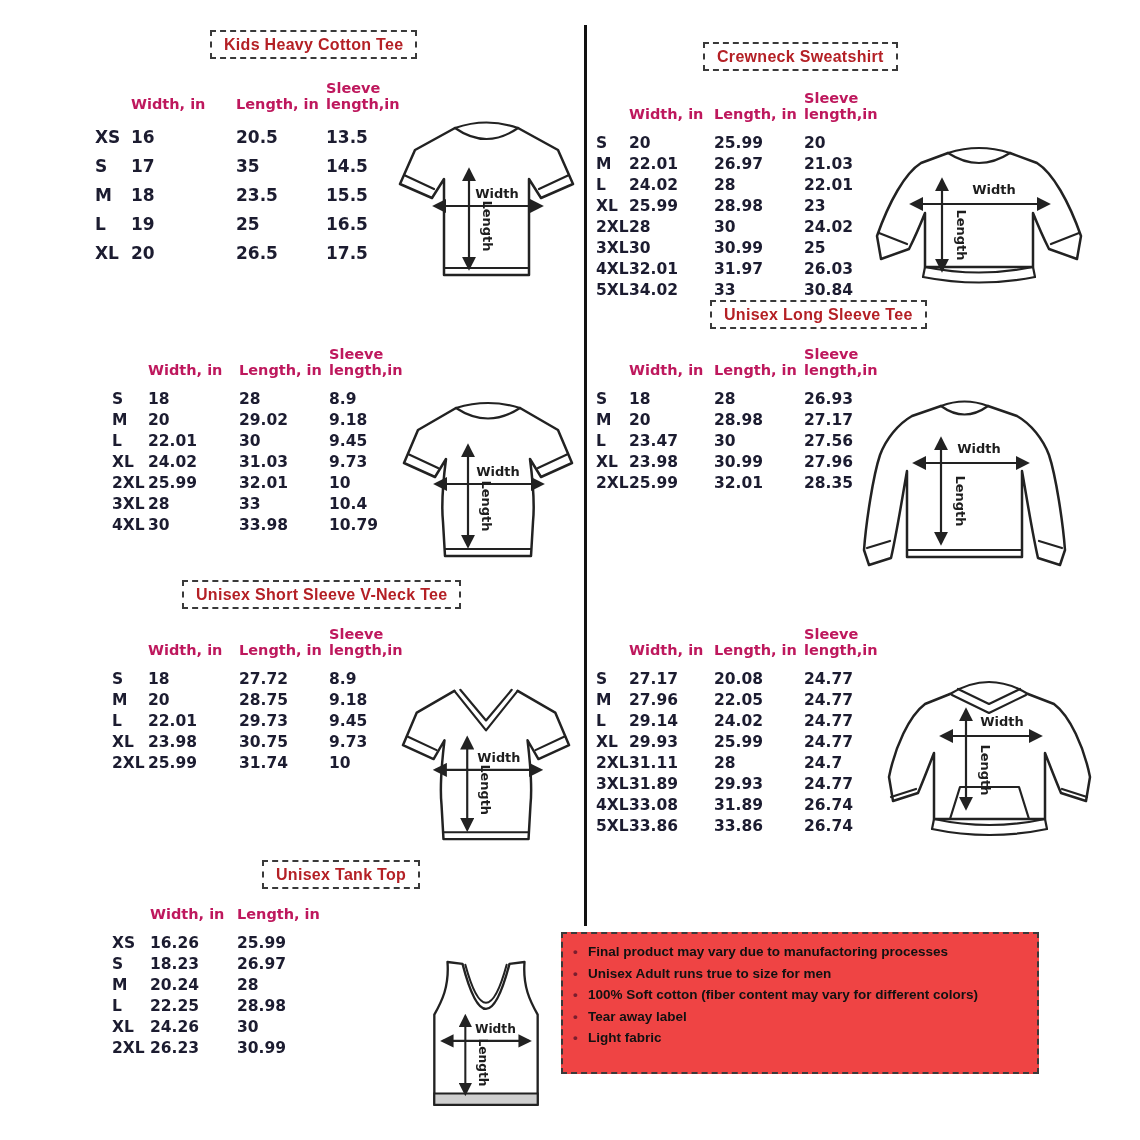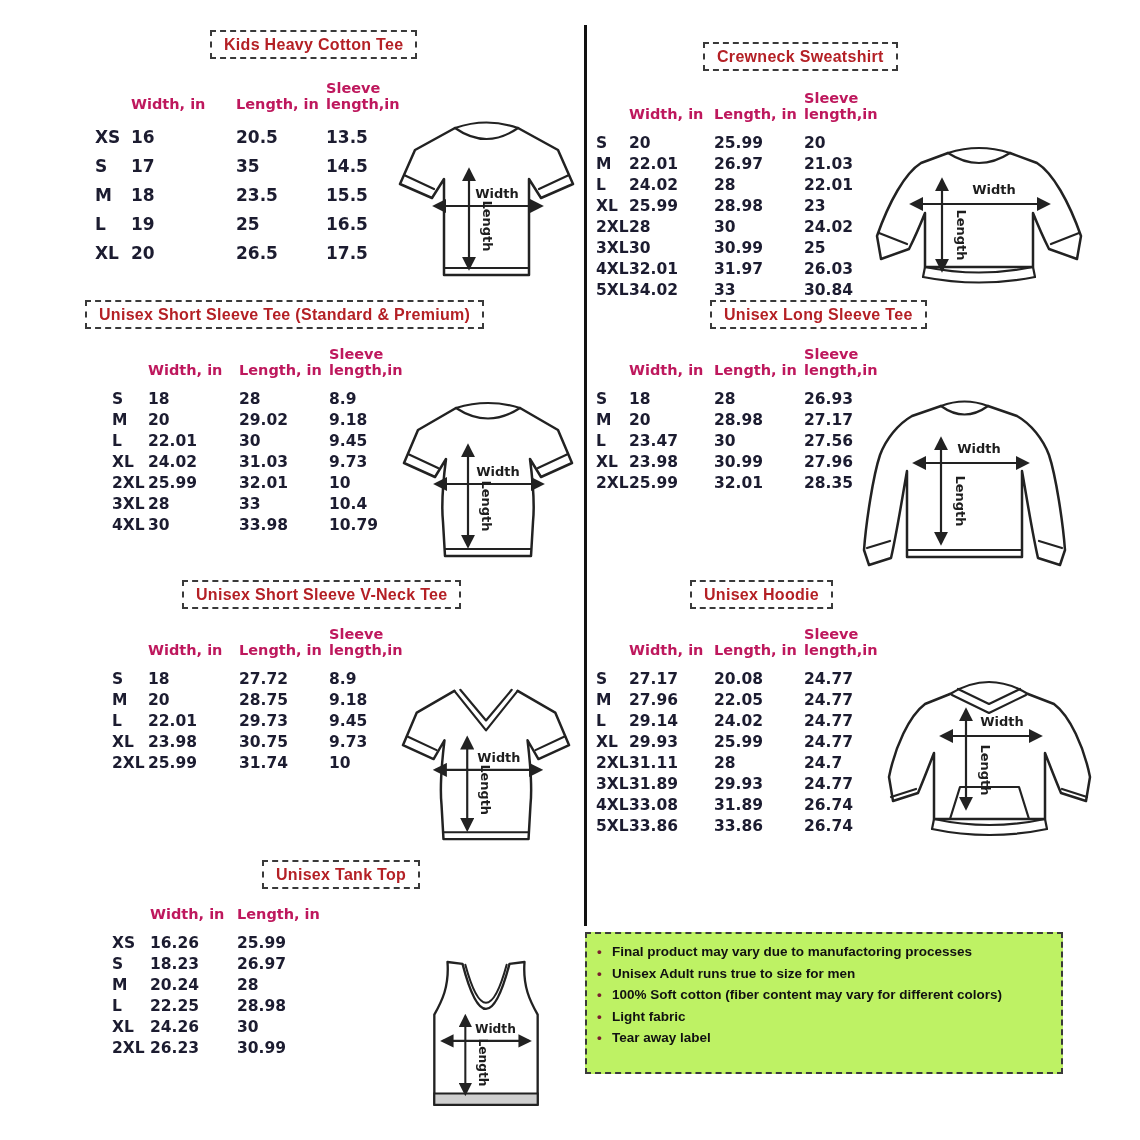--- a/index.html
+++ b/index.html
@@ -13,22 +13,22 @@
   .tbl{position:absolute;border-collapse:collapse;color:#1c1c30;font-weight:bold;table-layout:fixed;}
   .tbl th{color:#be185d;font-size:14.5px;text-align:left;vertical-align:bottom;
           padding:0 0 11px 0;line-height:16px;font-weight:bold;}
   .tbl td{font-size:15.5px;line-height:21px;padding:0;}
   .tbl-kids td{font-size:17px;line-height:29px;}
   .garment{position:absolute;}
   .g{fill:#fff;stroke:#222;stroke-width:2.5;stroke-linejoin:round;stroke-linecap:round;}
   .d{fill:none;stroke:#222;stroke-width:2.2;stroke-linejoin:round;stroke-linecap:round;}
   .ar{fill:none;stroke:#222;stroke-width:2.2;}
   .lb{font-family:"DejaVu Sans",sans-serif;font-weight:bold;font-size:13px;fill:#1e1e1e;}
-  .notes{position:absolute;left:585px;top:932px;width:454px;height:124px;
-         border:2px dashed #3a3a3a;padding:7px 10px;background:#bef264;}
+  .notes{position:absolute;left:561px;top:932px;width:454px;height:124px;
+         border:2px dashed #3a3a3a;padding:7px 10px;background:#ef4444;}
   .notes ul{margin:0;padding:0;list-style:none;}
   .notes li{font-family:"Liberation Sans",sans-serif;font-weight:bold;font-size:13.5px;
             line-height:21.5px;color:#111;padding-left:15px;position:relative;white-space:nowrap;}
   .notes li::before{content:"\2022";position:absolute;left:0;color:#7a1e2e;}
 </style>
 </head>
 <body>
 
 <div class="page">
   <div class="divider"></div>
@@ -189,23 +189,20 @@
       <path class="d" d="M59,137 Q115,148 171,137"></path>
       <path class="d" d="M61,127 L59,137 M169,127 L171,137"></path>
       <line class="ar" x1="78" y1="40" x2="78" y2="130" marker-start="url(#a2)" marker-end="url(#a2)"></line>
       <line class="ar" x1="48" y1="64" x2="184" y2="64" marker-start="url(#a2)" marker-end="url(#a2)"></line>
       <text class="lb" x="130" y="54" text-anchor="middle">Width</text>
       <text class="lb" x="93" y="95" text-anchor="middle" transform="rotate(90 93 95)">Length</text>
     </svg>
   </section>
 
   <section class="sec" style="left:0;top:298px;width:584px;height:268px;">
-    <div class="title-box" style="left:85px;top:2px;">
-      <span>Unisex Short Sleeve Tee (Standard &amp; Premium)</span>
-    </div>
     <table class="tbl" style="left:112px;top:48px;">
       <colgroup>
           <col style="width:36px">
           <col style="width:91px">
           <col style="width:90px">
           <col style="width:86px">
         </colgroup>
       <thead>
           <tr>
         <th></th>
@@ -414,23 +411,20 @@
       <path class="d" d="M9,66 L39,80"></path>
       <path class="d" d="M169,66 L139,80"></path>
       <line class="ar" x1="70" y1="68" x2="70" y2="160" marker-start="url(#a5)" marker-end="url(#a5)"></line>
       <line class="ar" x1="38" y1="100" x2="144" y2="100" marker-start="url(#a5)" marker-end="url(#a5)"></line>
       <text class="lb" x="102" y="92" text-anchor="middle">Width</text>
       <text class="lb" x="84" y="120" text-anchor="middle" transform="rotate(90 84 120)">Length</text>
     </svg>
   </section>
 
   <section class="sec" style="left:585px;top:578px;width:555px;height:280px;">
-    <div class="title-box" style="left:105px;top:2px;">
-      <span>Unisex Hoodie</span>
-    </div>
     <table class="tbl" style="left:11px;top:48px;">
       <colgroup>
           <col style="width:33px">
           <col style="width:85px">
           <col style="width:90px">
           <col style="width:86px">
         </colgroup>
       <thead>
           <tr>
         <th></th>
@@ -577,17 +571,17 @@
       <text class="lb" x="76" y="84" text-anchor="middle">Width</text>
       <text class="lb" x="59" y="115" text-anchor="middle" transform="rotate(90 59 115)">Length</text>
     </svg>
   </section>
 
   <div class="notes">
     <ul>
         <li>Final product may vary due to manufactoring processes</li>
         <li>Unisex Adult runs true to size for men</li>
         <li>100% Soft cotton (fiber content may vary for different colors)</li>
+        <li>Tear away label</li>
         <li>Light fabric</li>
-        <li>Tear away label</li>
       </ul>
   </div>
 </div>
 
 </body></html>

